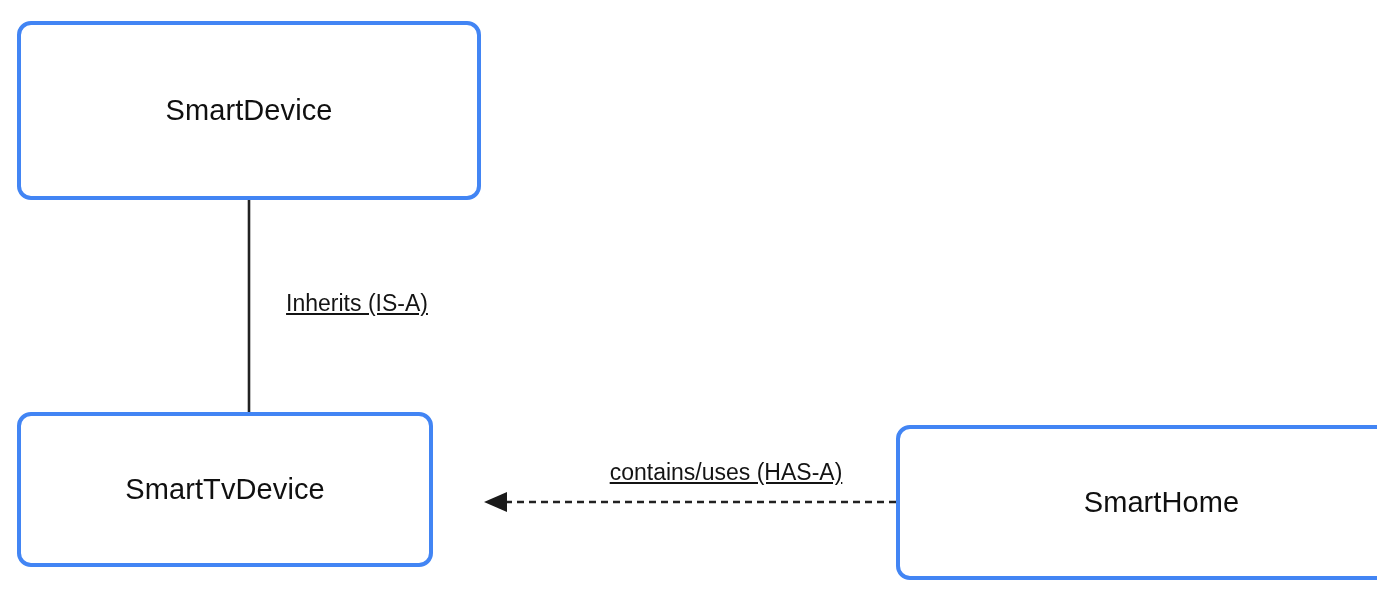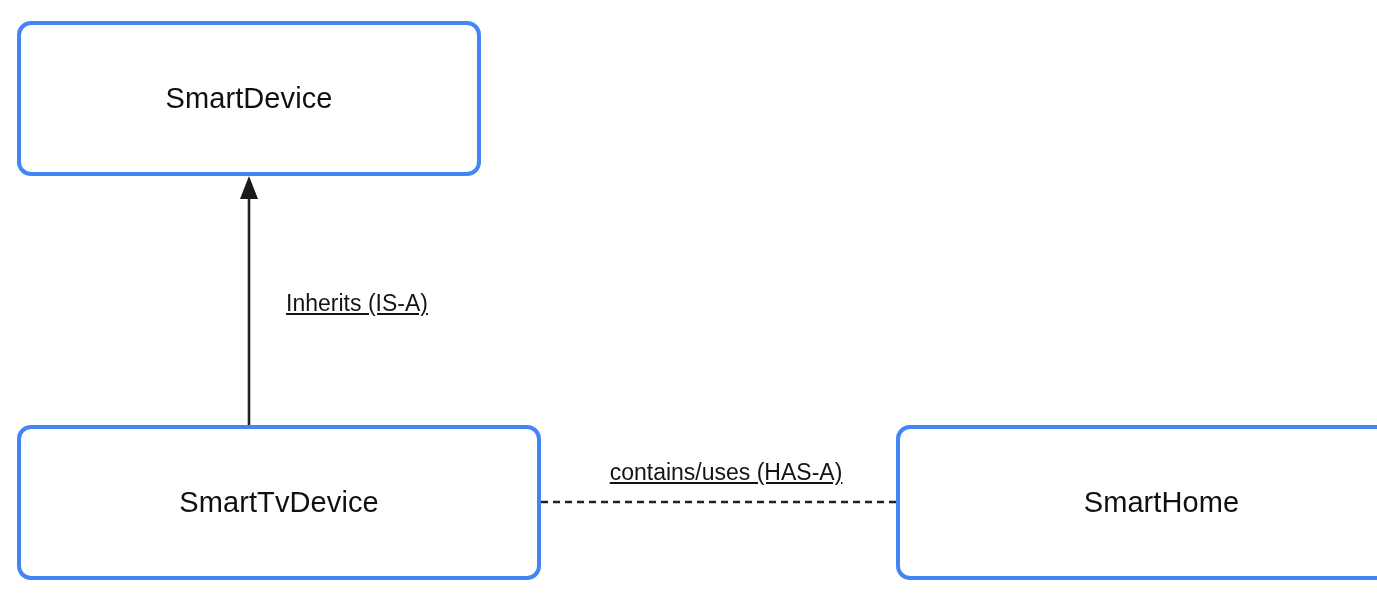--- a/index.html
+++ b/index.html
@@ -68,25 +68,25 @@
       <line x1="249" y1="425" x2="249" y2="192" stroke="#222222" stroke-width="2.6"></line>
       <polygon points="249,176 240,199 258,199" fill="#1a1a1a"></polygon>
     </g>
 
     <g>
       <line x1="896" y1="502" x2="502" y2="502" stroke="#222222" stroke-width="2.6" stroke-dasharray="7 5"></line>
       <polygon points="484,502 507,492 507,512" fill="#1a1a1a"></polygon>
     </g>
   </svg>
 
-  <div class="node" style="left:17px; top:21px; width:464px; height:155px; border-color:#4285f4;text-align:center;">
+  <div class="node" style="left:17px; top:21px; width:464px; height:179px; border-color:#4285f4;text-align:center;">
     <span class="node-label">SmartDevice</span>
   </div>
 
-  <div class="node" style="left:17px; top:425px; width:524px; height:155px; border-color:#4285f4;">
+  <div class="node" style="left:17px; top:412px; width:416px; height:155px; border-color:#4285f4;">
     <span class="node-label">SmartTvDevice</span>
   </div>
 
   <div class="node" style="left:896px; top:425px; width:531px; height:155px; border-color:#4285f4;text-align:center;">
     <span class="node-label">SmartHome</span>
   </div>
 
   <div class="edge-label" style="left:357px; top:292px;">Inherits (IS-A)</div>
 
   <div class="edge-label" style="left:726px; top:461px;">contains/uses (HAS-A)</div>

